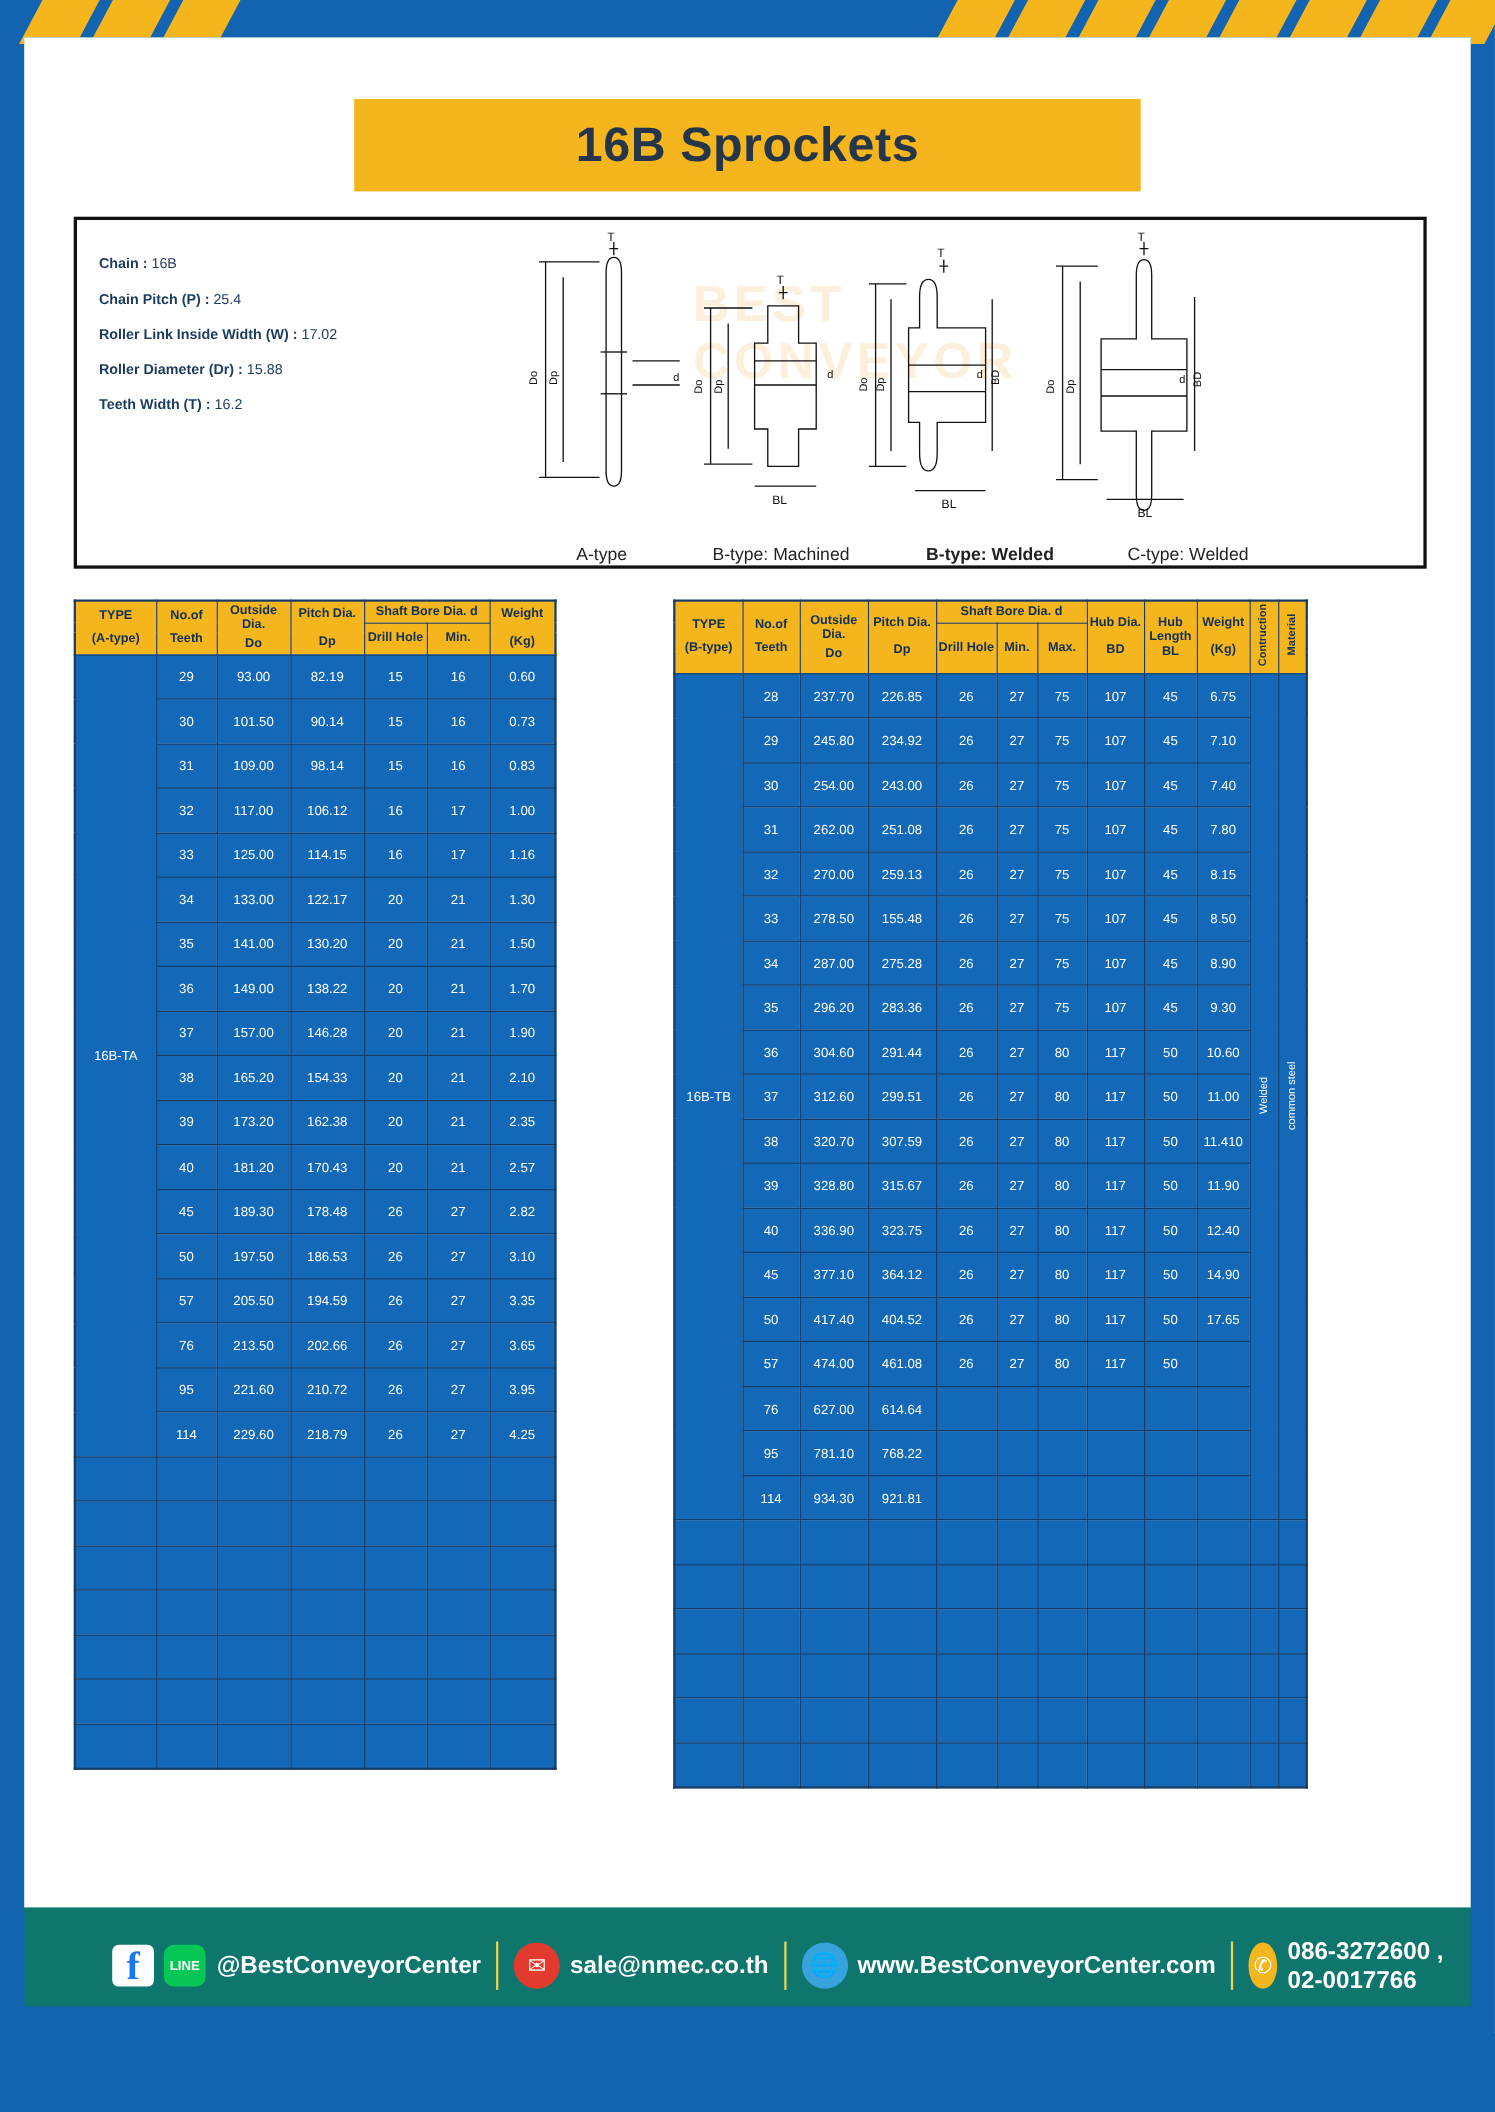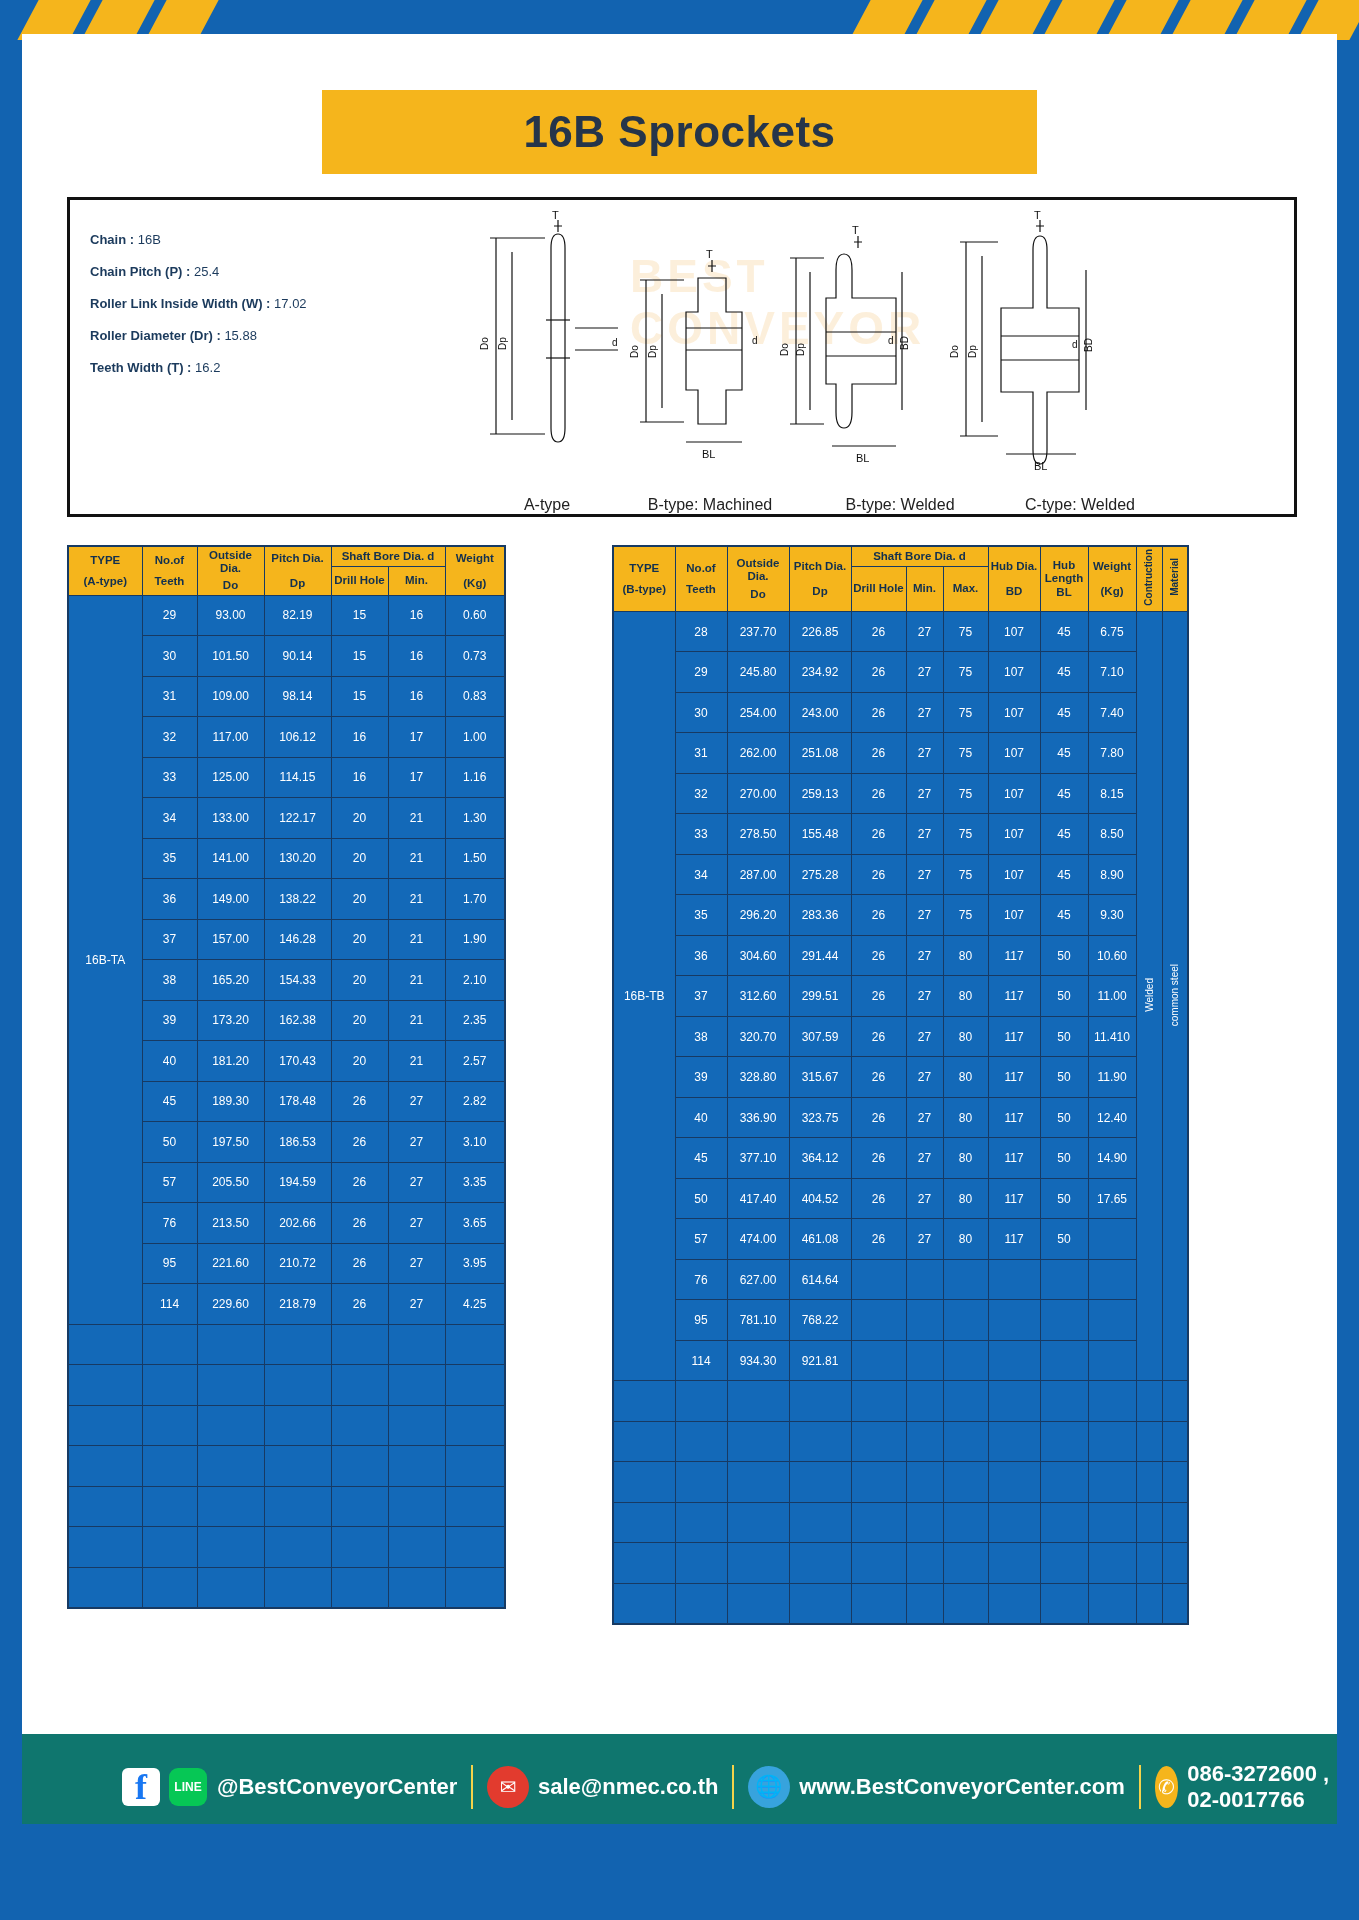--- a/index.html
+++ b/index.html
@@ -214,21 +214,21 @@
           <text x="536" y="148" font-size="10" fill="#111" stroke="none" transform="rotate(-90 536 148)">Dp</text>
           <line x1="646" y1="60" x2="646" y2="200"></line>
           <text x="652" y="142" font-size="10" fill="#111" stroke="none" transform="rotate(-90 652 142)">BD</text>
           <text x="632" y="138" font-size="10" fill="#111" stroke="none">d</text>
           <line x1="566" y1="244" x2="636" y2="244"></line>
           <text x="594" y="260" font-size="11" fill="#111" stroke="none">BL</text>
         </g>
       </svg>
       <div class="dwg-label" style="left:12px; width:190px;">A-type</div>
       <div class="dwg-label" style="left:150px; width:240px;">B-type: Machined</div>
-      <div class="dwg-label" style="left:340px; width:240px;">B-type: Welded</div>
+      <div class="dwg-label" style="left:340px; width:240px;font-weight:bold;">B-type: Welded</div>
       <div class="dwg-label" style="left:520px; width:240px;">C-type: Welded</div>
     </div>
   </div>
 
   <div class="tables">
 
     <table class="tbl left">
       <thead>
         <tr>
           <th rowspan="3" style="width:74px">
@@ -826,21 +826,21 @@
             <td class="empty">&nbsp;</td>
             <td class="empty">&nbsp;</td>
             <td class="empty">&nbsp;</td>
             <td class="empty">&nbsp;</td>
           </tr>
         </tbody>
     </table>
   </div>
 
   <div class="footer">
-    <div class="f-item" style="margin-left:100px;">
+    <div class="f-item" style="margin-left:80px;">
       <span class="fb"></span>
       <span class="line-ic">LINE</span>
     </div>
     <div class="f-text" style="margin-left:10px;">@BestConveyorCenter</div>
     <div class="sep"></div>
     <div class="f-item">
       <span class="mail-ic">✉</span>
       <span class="f-text">sale@nmec.co.th</span>
     </div>
     <div class="sep"></div>

